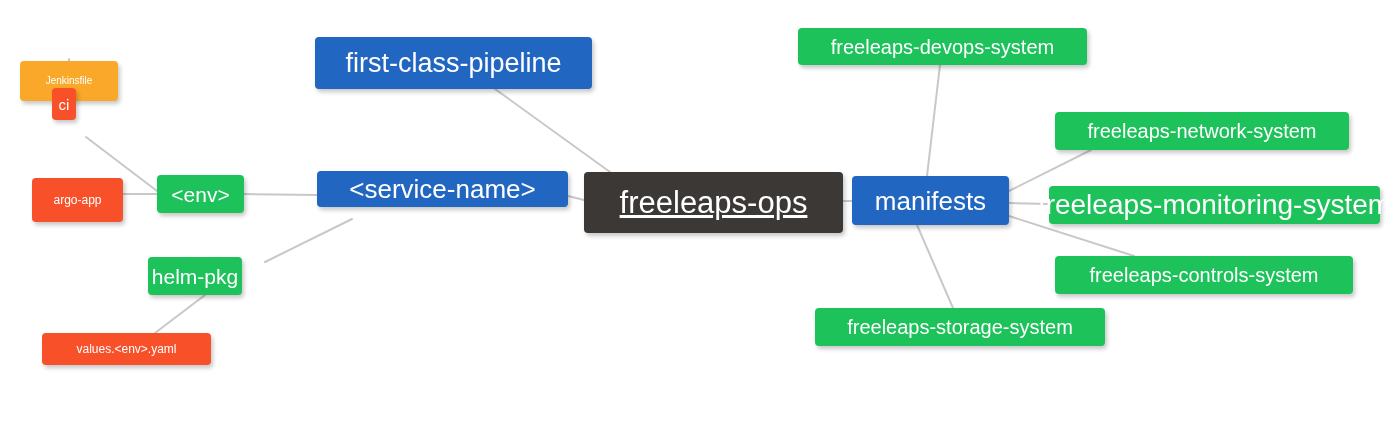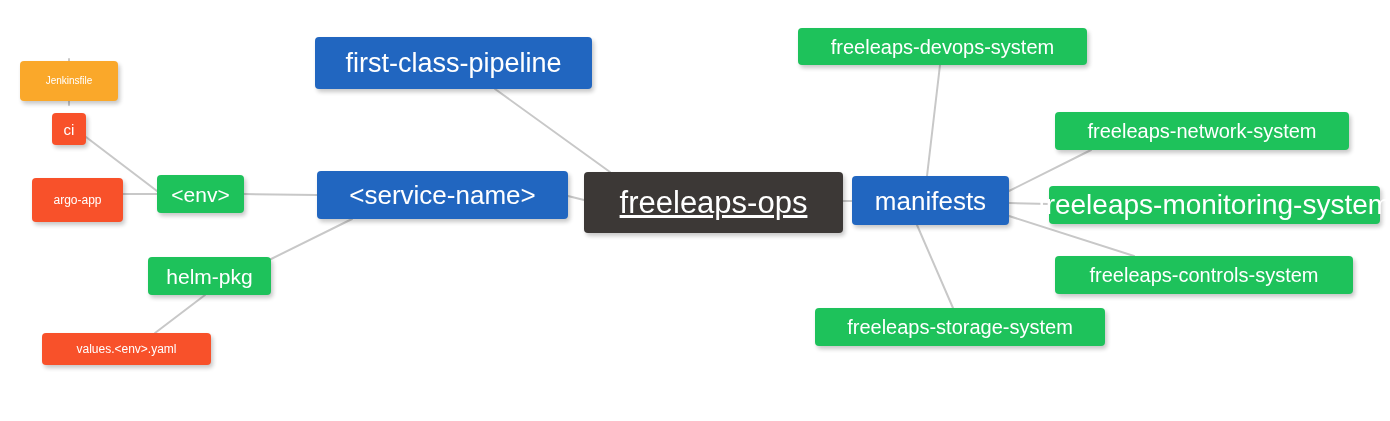--- a/index.html
+++ b/index.html
@@ -67,39 +67,39 @@
       <line x1="927" y1="176" x2="940" y2="65" stroke="#c8c8c8" stroke-width="2" stroke-linecap="round"></line>
       <line x1="1009" y1="191" x2="1091" y2="150" stroke="#c8c8c8" stroke-width="2" stroke-linecap="round"></line>
       <line x1="1009" y1="203" x2="1049" y2="204" stroke="#c8c8c8" stroke-width="2" stroke-linecap="round"></line>
       <line x1="1009" y1="216" x2="1134" y2="256" stroke="#c8c8c8" stroke-width="2" stroke-linecap="round"></line>
       <line x1="917" y1="225" x2="953" y2="308" stroke="#c8c8c8" stroke-width="2" stroke-linecap="round"></line>
     </svg>
   <div id="node-layer">
       <div class="node c-orange" style="left: 20px; top: 25px; width: 98px; height: 40px; font-size: 10px; margin-top: 36px;">
         <span class="node-label">Jenkinsfile</span>
       </div>
-      <div class="node c-red" style="left: 52px; top: 113px; width: 34px; height: 32px; font-size: 15px;">
+      <div class="node c-red" style="left: 52px; top: 88px; width: 24px; height: 32px; font-size: 15px;">
         <span class="node-label">ci</span>
       </div>
       <div class="node c-red" style="left: 32px; top: 178px; width: 91px; height: 44px; font-size: 12px;">
         <span class="node-label">argo-app</span>
       </div>
       <div class="node c-green" style="left: 157px; top: 175px; width: 87px; height: 38px; font-size: 21px;">
         <span class="node-label">&lt;env&gt;</span>
       </div>
-      <div class="node c-green" style="left: 148px; top: 257px; width: 123px; height: 38px; font-size: 21px;">
+      <div class="node c-green" style="left: 148px; top: 257px; width: 94px; height: 38px; font-size: 21px;">
         <span class="node-label">helm-pkg</span>
       </div>
       <div class="node c-red" style="left: 8px; top: 333px; width: 169px; height: 32px; font-size: 12px; margin-left: 34px;">
         <span class="node-label">values.&lt;env&gt;.yaml</span>
       </div>
       <div class="node c-blue" style="left: 315px; top: 37px; width: 277px; height: 52px; font-size: 27px;">
         <span class="node-label">first-class-pipeline</span>
       </div>
-      <div class="node c-blue" style="left: 317px; top: 171px; width: 251px; height: 48px; font-size: 26px;">
+      <div class="node c-blue" style="left: 317px; top: 171px; width: 251px; height: 36px; font-size: 26px;">
         <span class="node-label">&lt;service-name&gt;</span>
       </div>
       <div class="node c-root" style="left: 584px; top: 172px; width: 259px; height: 61px; font-size: 31px; text-decoration: underline;">
         <span class="node-label">freeleaps-ops</span>
       </div>
       <div class="node c-blue" style="left: 852px; top: 176px; width: 157px; height: 49px; font-size: 26px; align-items: center;">
         <span class="node-label">manifests</span>
       </div>
       <div class="node c-green" style="left: 798px; top: 28px; width: 289px; height: 37px; font-size: 20px;">
         <span class="node-label">freeleaps-devops-system</span>

